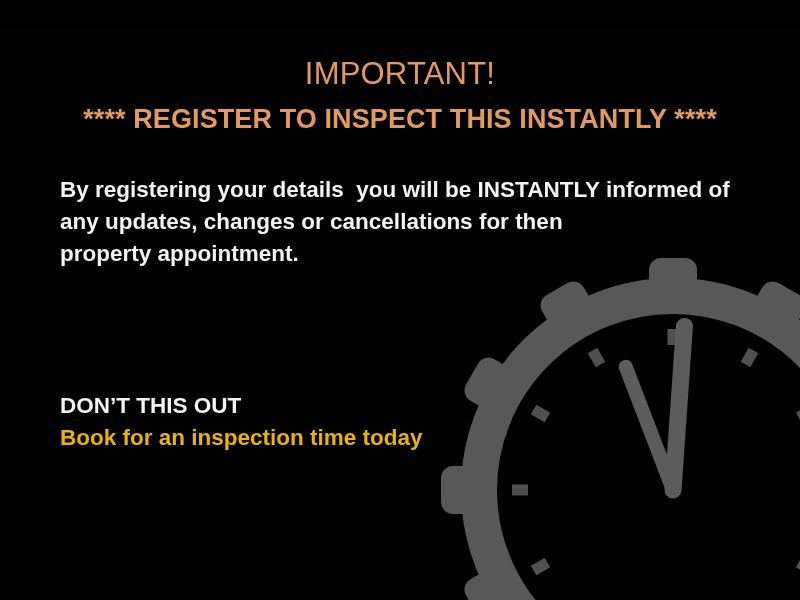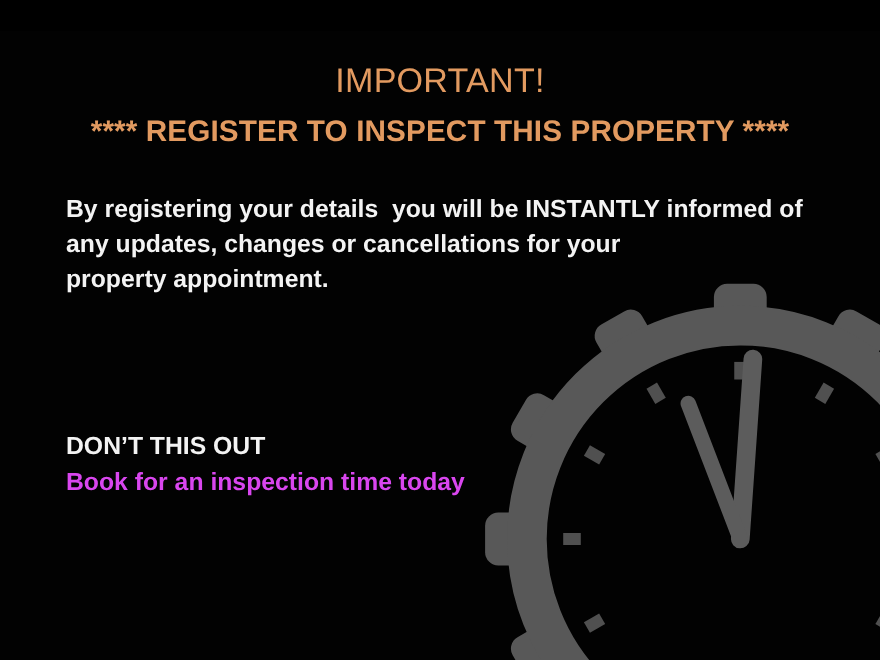--- a/index.html
+++ b/index.html
@@ -69,21 +69,21 @@
     left: 60px;
   }
   .body-line {
     font-size: 22.5px;
     font-weight: 700;
     line-height: 32px;
     color: #f3f3f3;
     white-space: pre;
   }
   .body-line.accent {
-    color: #d946ef;
+    color: #eab308;
     font-weight: 700;
   }
 
   #para-registering { top: 146px; }
   #para-noone       { top: 274px; }
   #para-cta         { top: 362px; }
 </style>
 </head>
 <body>
 
@@ -139,25 +139,25 @@
     <g stroke-linecap="round">
       <line x1="673" y1="462" x2="673" y2="298" stroke="#5c5c5c" stroke-width="17" transform="rotate(4,673,462)"></line>
       <line x1="673" y1="462" x2="673" y2="330" stroke="#5c5c5c" stroke-width="14" transform="rotate(-21,673,462)"></line>
     </g>
   </svg>
 
   <div id="text-layer">
 
     <div class="headline-1">IMPORTANT!</div>
 
-    <div class="headline-2">****  REGISTER TO INSPECT THIS PROPERTY ****</div>
+    <div class="headline-2">****  REGISTER TO INSPECT THIS INSTANTLY ****</div>
 
     <div class="body-block" id="para-registering">
       <div class="body-line">By registering your details  you will be INSTANTLY informed of</div>
-      <div class="body-line">any updates, changes or cancellations for your</div>
+      <div class="body-line">any updates, changes or cancellations for then</div>
       <div class="body-line">property appointment.</div>
     </div>
 
 
     <div class="body-block" id="para-cta">
       <div class="body-line">DON’T THIS OUT</div>
       <div class="body-line accent">Book for an inspection time today</div>
     </div>
 
   </div>

